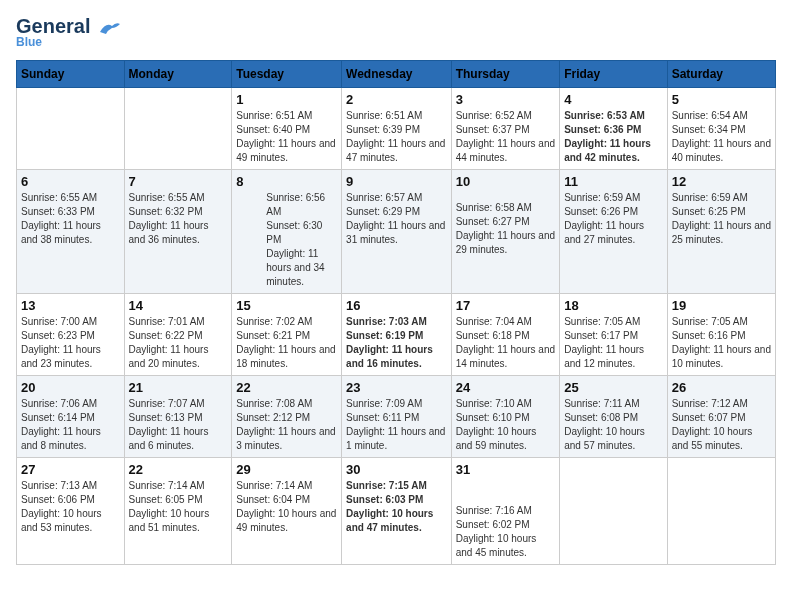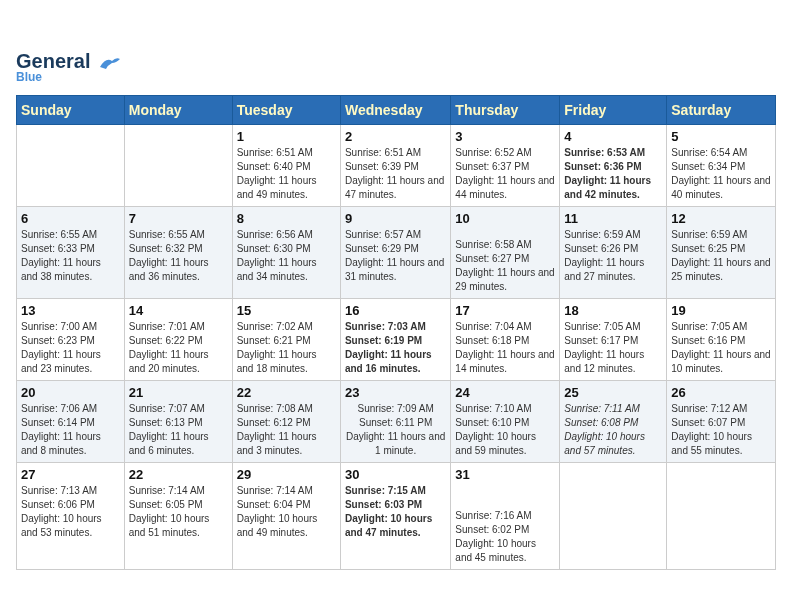--- a/index.html
+++ b/index.html
@@ -33,24 +33,24 @@
       font-size: 14px;
       color: #444;
     }
     table {
       width: 100%;
       border-collapse: collapse;
       font-size: 11px;
     }
     thead tr th {
       background-color: #2a6db5;
-      color: #fef9c3;
+      color: #000000;
       padding: 6px 4px;
       text-align: left;
-      font-size: 14px;
+      font-size: 12px;
       font-weight: bold;
       border: 1px solid #1a5a9a;
     }
     tbody tr td {
       border: 1px solid #ccc;
       vertical-align: top;
       padding: 4px;
       height: 80px;
       width: 113px;
     }
@@ -73,21 +73,21 @@
     }
     .empty-cell {
       background: #fff !important;
     }
   </style>
 </head>
 <body>
 
 <div class="header">
   <div class="logo">
-    <div style="display:flex;align-items:center;gap:2px;margin-top:35px;">
+    <div style="display:flex;align-items:center;gap:2px;">
       <div style="font-size:20px;font-weight:bold;color:#1a3a5c;line-height:1;">
         <span style="color:#1a3a5c;">General</span>
         <svg width="22" height="16" viewBox="0 0 22 16" style="vertical-align:middle;margin-left:2px;">
           <path d="M2 12 Q8 2 14 6 Q18 2 22 4 Q18 8 14 8 Q10 10 8 14 Z" fill="#4a90d9"></path>
         </svg>
       </div>
     </div>
     <div style="font-size:12px;font-weight:bold;color:#4a90d9;line-height:1;">Blue</div>
   </div>
   <div class="title-block">
@@ -151,21 +151,21 @@
 Daylight: 11 hours and 38 minutes.</div>
         </td>
         <td>
           <div class="day-number">7</div>
           <div class="day-info" style="white-space: pre-line;">Sunrise: 6:55 AM
 Sunset: 6:32 PM
 Daylight: 11 hours and 36 minutes.</div>
         </td>
         <td>
           <div class="day-number">8</div>
-          <div class="day-info" style="white-space: pre-line;">Sunrise: 6:56 AM
+          <div class="day-info" style="white-space: pre-line; margin-left: 30px;">Sunrise: 6:56 AM
 Sunset: 6:30 PM
 Daylight: 11 hours and 34 minutes.</div>
         </td>
         <td>
           <div class="day-number">9</div>
           <div class="day-info" style="white-space: pre-line;">Sunrise: 6:57 AM
 Sunset: 6:29 PM
 Daylight: 11 hours and 31 minutes.</div>
         </td>
         <td>
@@ -240,38 +240,38 @@
         </td>
         <td>
           <div class="day-number">21</div>
           <div class="day-info" style="white-space: pre-line;">Sunrise: 7:07 AM
 Sunset: 6:13 PM
 Daylight: 11 hours and 6 minutes.</div>
         </td>
         <td>
           <div class="day-number">22</div>
           <div class="day-info" style="white-space: pre-line;">Sunrise: 7:08 AM
-Sunset: 6:12 PM
+Sunset: 2:12 PM
 Daylight: 11 hours and 3 minutes.</div>
         </td>
         <td>
           <div class="day-number">23</div>
-          <div class="day-info" style="white-space: pre-line; text-align: center;">Sunrise: 7:09 AM
+          <div class="day-info" style="white-space: pre-line;">Sunrise: 7:09 AM
 Sunset: 6:11 PM
 Daylight: 11 hours and 1 minute.</div>
         </td>
         <td>
           <div class="day-number">24</div>
           <div class="day-info" style="white-space: pre-line;">Sunrise: 7:10 AM
 Sunset: 6:10 PM
 Daylight: 10 hours and 59 minutes.</div>
         </td>
         <td>
           <div class="day-number">25</div>
-          <div class="day-info" style="white-space: pre-line; font-style: italic;">Sunrise: 7:11 AM
+          <div class="day-info" style="white-space: pre-line;">Sunrise: 7:11 AM
 Sunset: 6:08 PM
 Daylight: 10 hours and 57 minutes.</div>
         </td>
         <td>
           <div class="day-number">26</div>
           <div class="day-info" style="white-space: pre-line;">Sunrise: 7:12 AM
 Sunset: 6:07 PM
 Daylight: 10 hours and 55 minutes.</div>
         </td>
       </tr>

